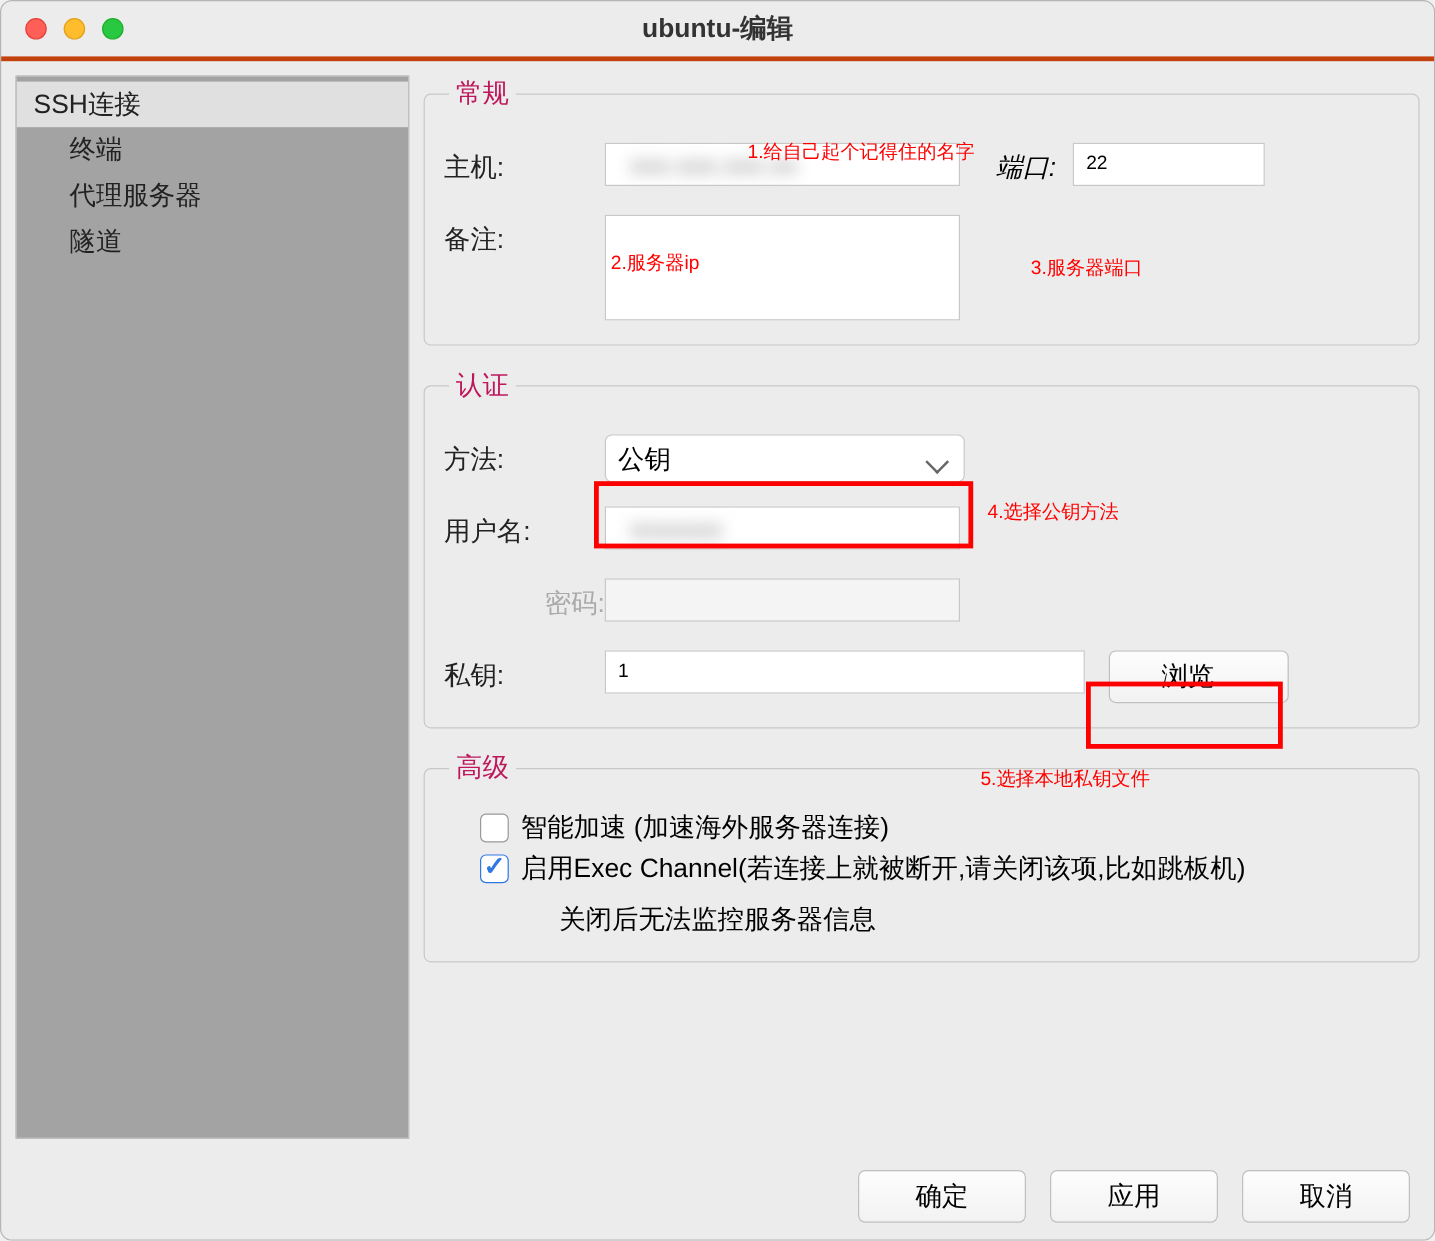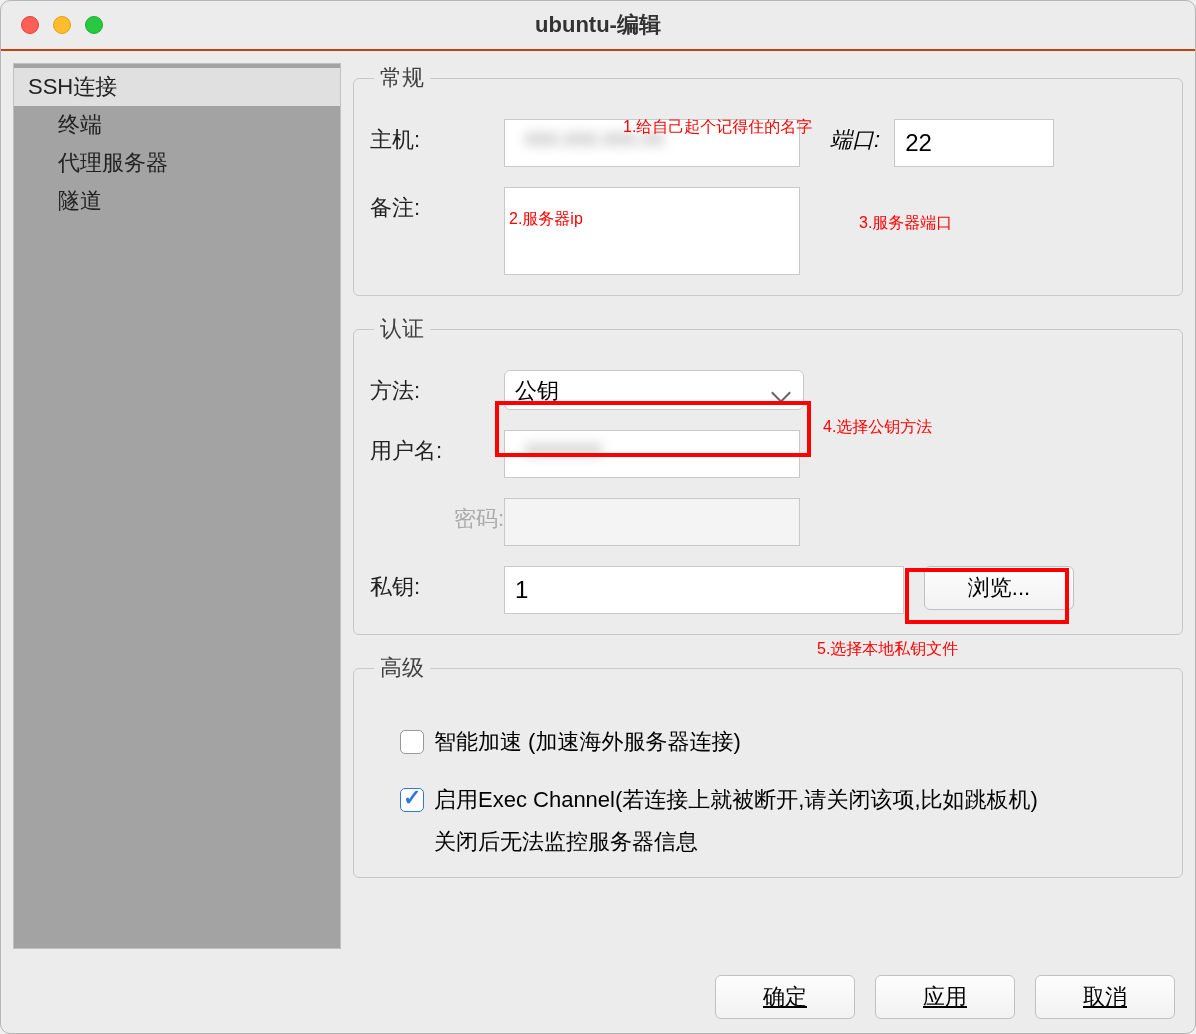--- a/index.html
+++ b/index.html
@@ -19,21 +19,21 @@
       border-radius: 10px;
       display: flex;
       flex-direction: column;
       position: relative;
     }
     .titlebar {
       height: 50px;
       display: flex;
       align-items: center;
       position: relative;
-      border-bottom: 2px solid #c2410c;
+      border-bottom: 4px solid #c2410c;
       text-align: right;
     }
     .traffic-lights {
       display: flex;
       gap: 14px;
       margin-left: 20px;
     }
     .traffic-light {
       width: 18px;
       height: 18px;
@@ -83,21 +83,21 @@
     }
     fieldset {
       border: 1px solid #c8c8c8;
       border-radius: 6px;
       padding: 16px 16px 20px 16px;
       margin: 0;
       font-size: 22px;
     }
     legend {
       font-size: 22px;
-      color: #404040;
+      color: #be185d;
       padding: 0 6px;
       margin-left: 4px;
     }
     .row {
       display: flex;
       align-items: flex-start;
       margin-top: 20px;
       min-height: 40px;
     }
     .row:first-of-type { margin-top: 10px; }
@@ -105,22 +105,22 @@
       width: 134px;
       text-align: left;
       font-size: 22px;
       color: #222;
       padding-top: 6px;
     }
     .label.disabled { color: #aaa; text-align: right; }
     .input {
       border: 1px solid #c8c8c8;
       background: #fff;
-      height: 48px;
-      font-size: 24px;
+      height: 36px;
+      font-size: 16px;
       padding: 0 10px;
       border-radius: 0;
     }
     .input:disabled { background: #f4f4f4; }
     .select {
       border: 1px solid #c8c8c8;
       background: #fff;
       height: 40px;
       font-size: 22px;
       padding: 0 10px;
@@ -167,21 +167,21 @@
       border-radius: 6px;
       font-size: 22px;
       padding: 6px 26px;
       cursor: pointer;
       min-width: 140px;
     }
     .checkbox-row {
       display: flex;
       align-items: flex-start;
       gap: 10px;
-      margin-top: 28px;
+      margin-top: 4px;
       margin-left: 30px;
       font-size: 22px;
     }
     .checkbox {
       width: 24px;
       height: 24px;
       border: 1.5px solid #999;
       border-radius: 5px;
       background: #fff;
       flex-shrink: 0;
@@ -194,30 +194,29 @@
     .checkbox.checked::after {
       content: '✓';
       position: absolute;
       color: #2f77e3;
       font-size: 22px;
       font-weight: bold;
       left: 2px;
       top: -4px;
     }
     .checkbox-note {
-      margin-left: 64px;
+      margin-left: 96px;
       font-size: 22px;
       margin-top: 12px;
     }
     .footer {
       display: flex;
       justify-content: flex-end;
       gap: 20px;
       padding: 14px 20px;
-      text-decoration: underline;
     }
     .annotation {
       position: absolute;
       color: #ff0000;
       font-size: 16px;
       pointer-events: none;
       z-index: 10;
     }
     .highlight-box {
       position: absolute;

